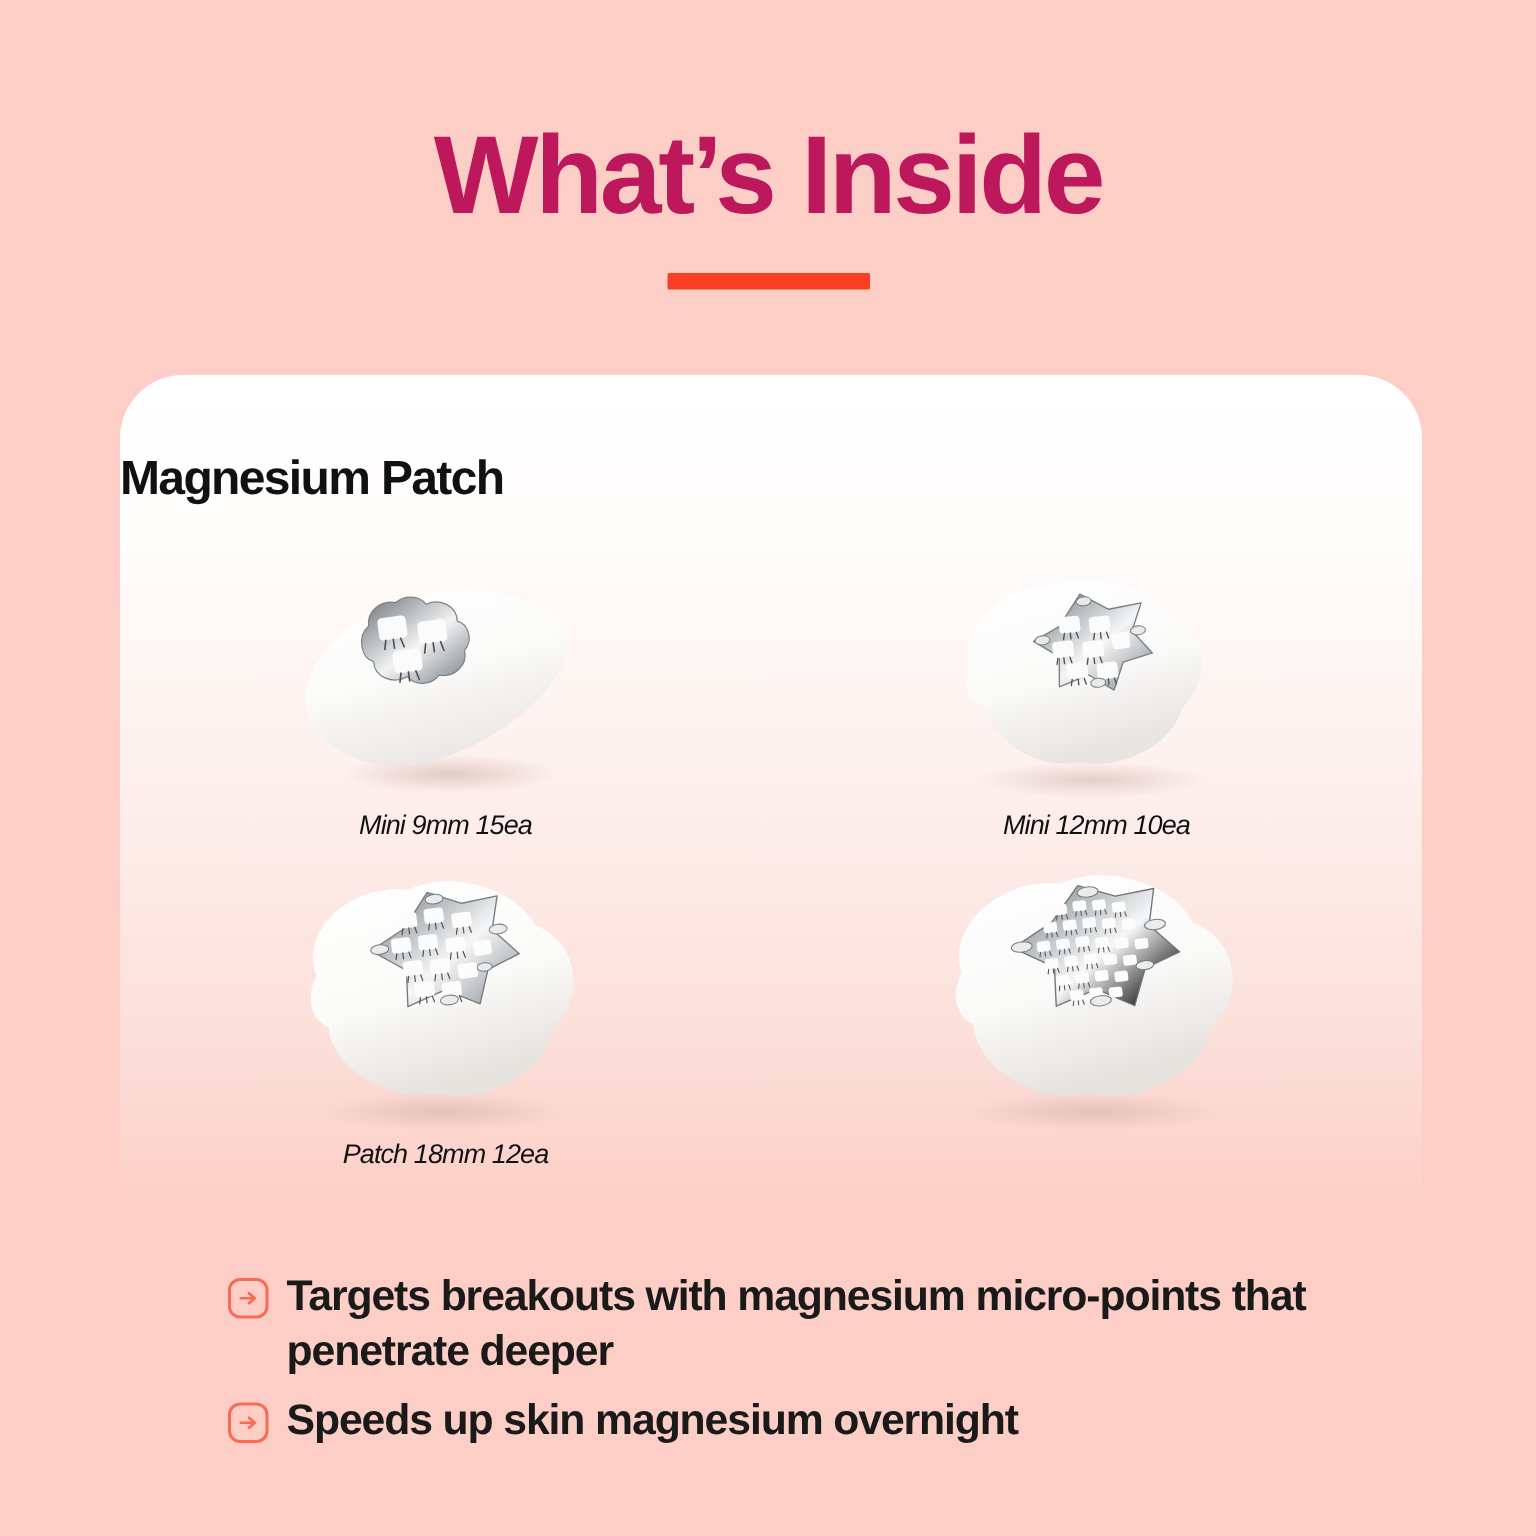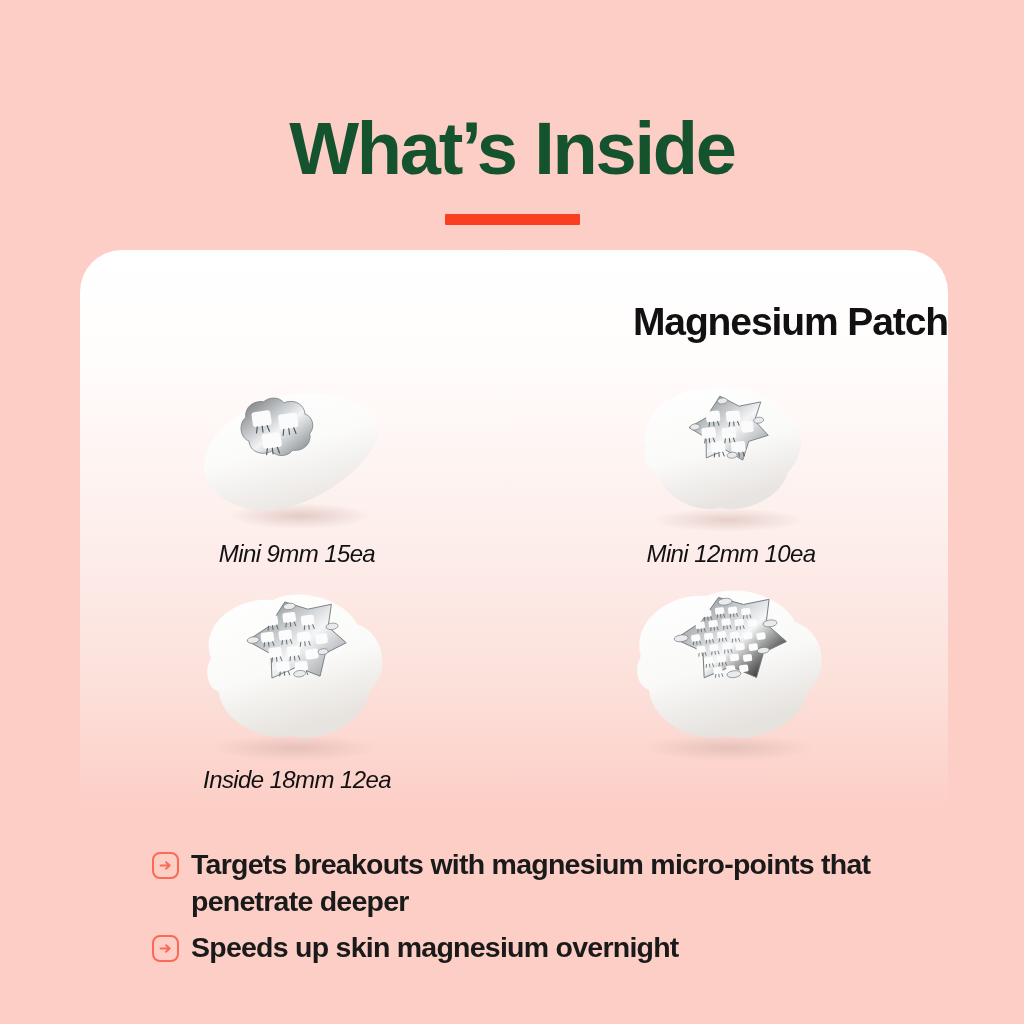--- a/index.html
+++ b/index.html
@@ -17,26 +17,26 @@
 
   
   .header {
     position: absolute;
     top: 0; left: 0;
     width: 1024px;
     text-align: center;
   }
   .page-title {
     margin: 0;
-    padding-top: 112px;
+    padding-top: 80px;
     font-size: 74px;
     line-height: 1.0;
     font-weight: 800;
     letter-spacing: -2.2px;
-    color: #14532d;
+    color: #be185d;
     font-family: "Liberation Sans", sans-serif;
   }
   .title-rule {
     width: 135px;
     height: 11px;
     background: #f93e22;
     margin: 28px auto 0 auto;
     border-radius: 1px;
   }
 
@@ -52,22 +52,22 @@
         #ffffff 0%,
         #fffdfc 18%,
         #fdeeeb 52%,
         #fce0da 78%,
         #fccec6 100%);
   }
 
   .card-title {
     margin: 0;
     padding-top: 50px;
-    text-align: right;
-    font-size: 39px;
+    text-align: left;
+    font-size: 32px;
     font-weight: 600;
     letter-spacing: -1.1px;
     color: #111111;
   }
 
   
   .patch-grid {
     position: absolute;
     left: 80px;
     top: 365px;
@@ -82,21 +82,21 @@
     align-items: center;
   }
   .patch-art {
     height: 175px;
     width: 250px;
     display: flex;
     align-items: center;
     justify-content: center;
   }
   .patch-label {
-    font-size: 24px;
+    font-size: 18px;
     font-style: italic;
     font-weight: 500;
     letter-spacing: -0.6px;
     color: #111111;
     white-space: nowrap;
   }
   .row2 .patch-art { height: 186px; }
 
   
   .benefits {
@@ -296,21 +296,21 @@
           <g fill="#eaebec" stroke="#7c8185" stroke-width="0.7">
             <ellipse cx="70" cy="7" rx="6" ry="3.2"></ellipse>
             <ellipse cx="110" cy="32" rx="6" ry="3.2"></ellipse>
             <ellipse cx="30" cy="36" rx="6" ry="3.2"></ellipse>
             <ellipse cx="72" cy="75" rx="6" ry="3.2"></ellipse>
             <ellipse cx="98" cy="56" rx="5" ry="2.8"></ellipse>
           </g>
         </g>
       </svg>
     </div>
-    <div class="patch-label">Inside 18mm 12ea</div>
+    <div class="patch-label">Patch 18mm 12ea</div>
   </div>
 
   <div class="patch-cell row2">
     <div class="patch-art">
       <svg width="240" height="186" viewBox="0 0 240 186">
         <defs>
           <linearGradient id="hgD" x1="0" y1="0" x2="0.35" y2="1">
             <stop offset="0" stop-color="#ffffff"></stop>
             <stop offset="0.6" stop-color="#f9f9f8"></stop>
             <stop offset="1" stop-color="#e6e2de"></stop>

